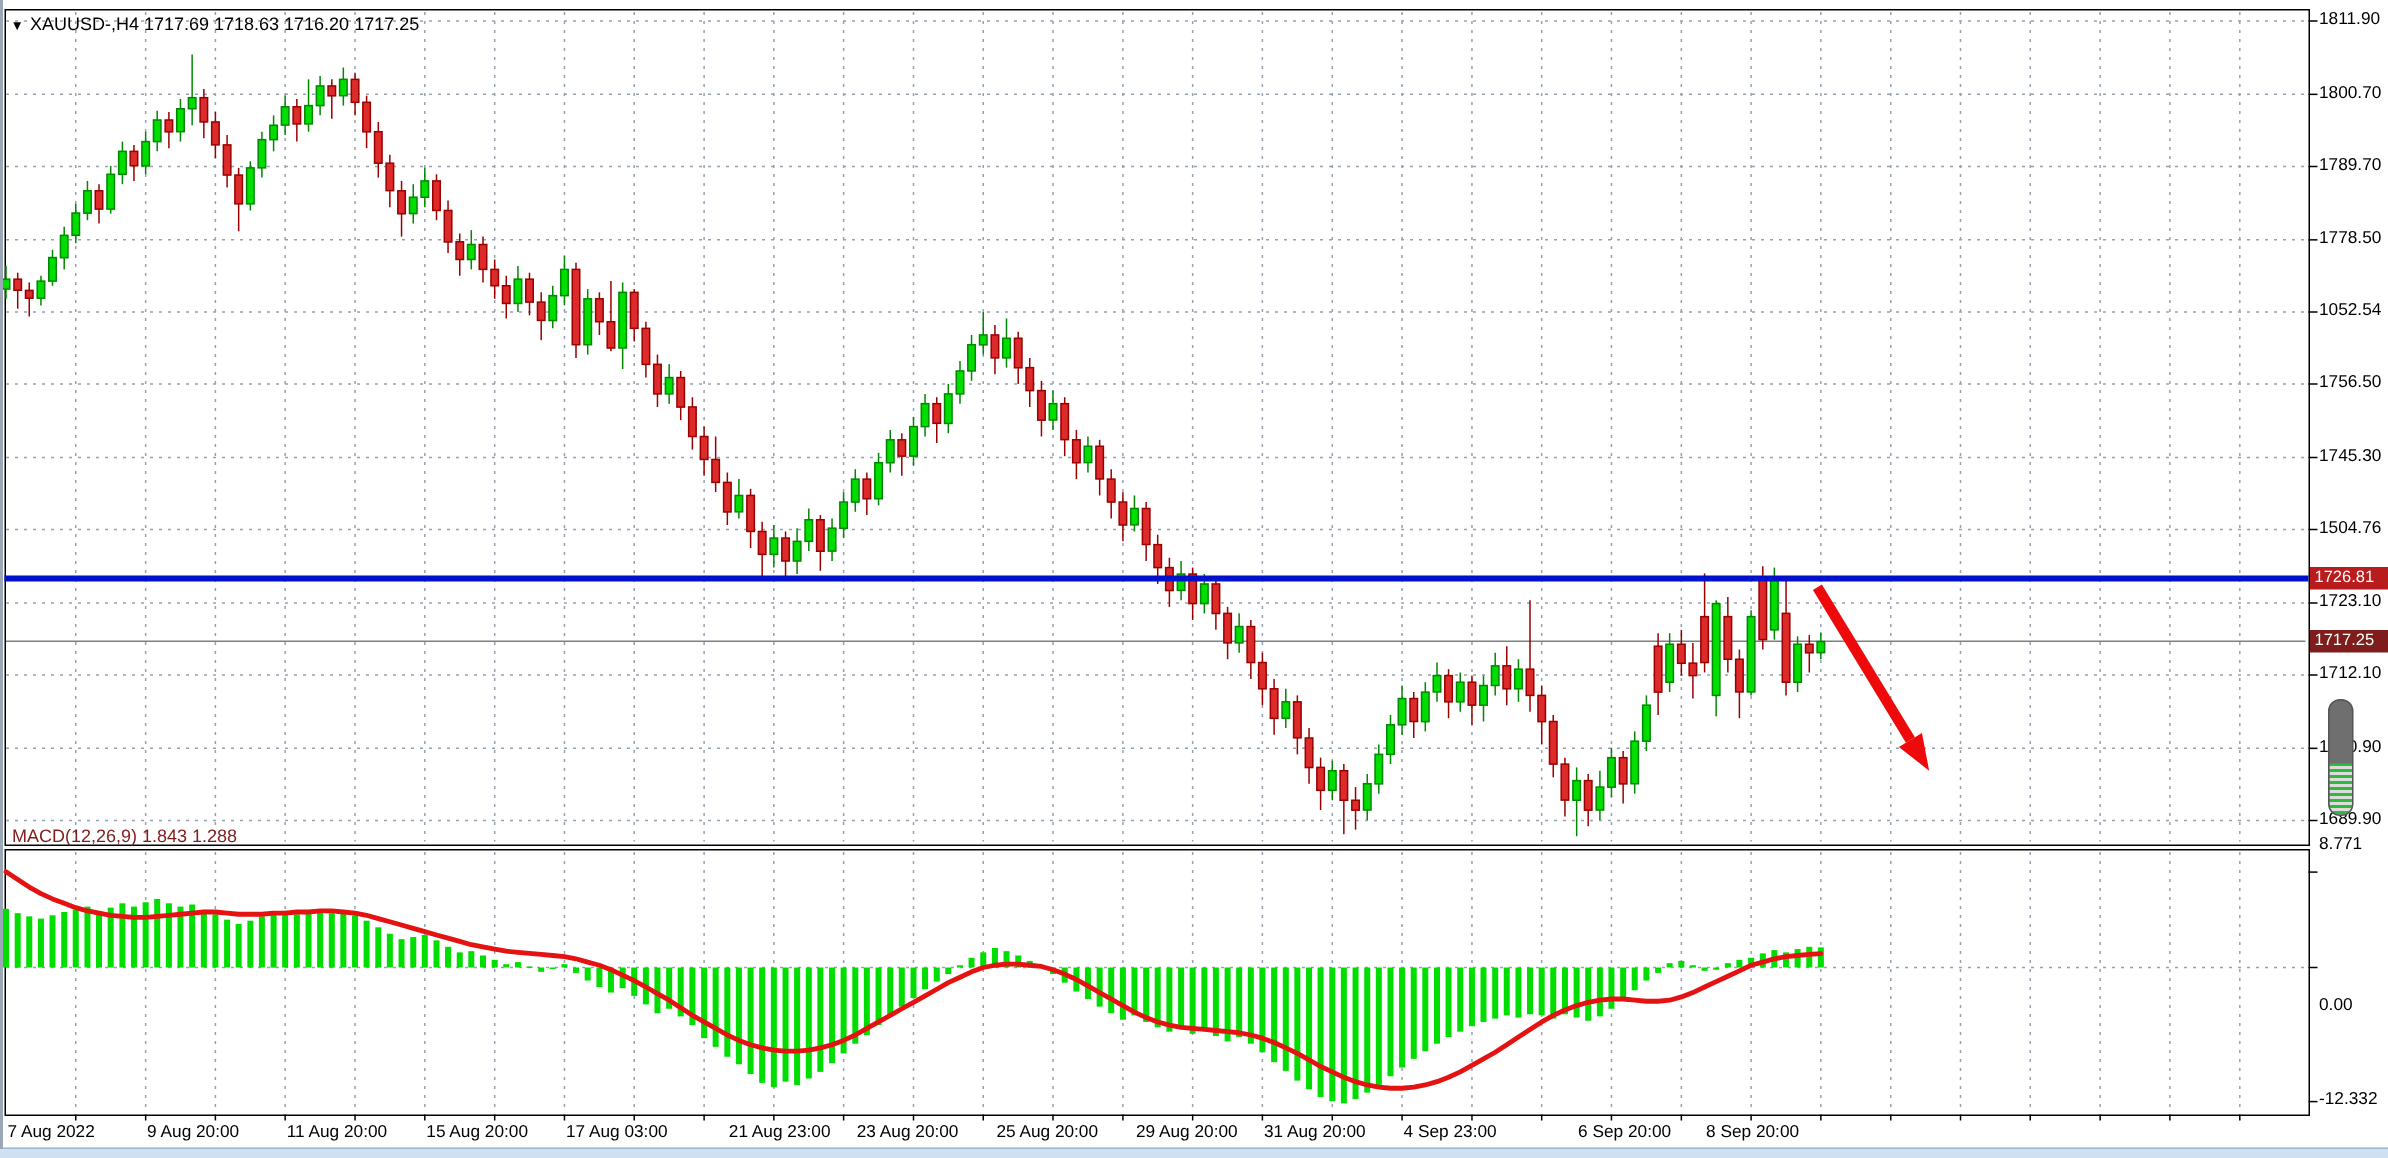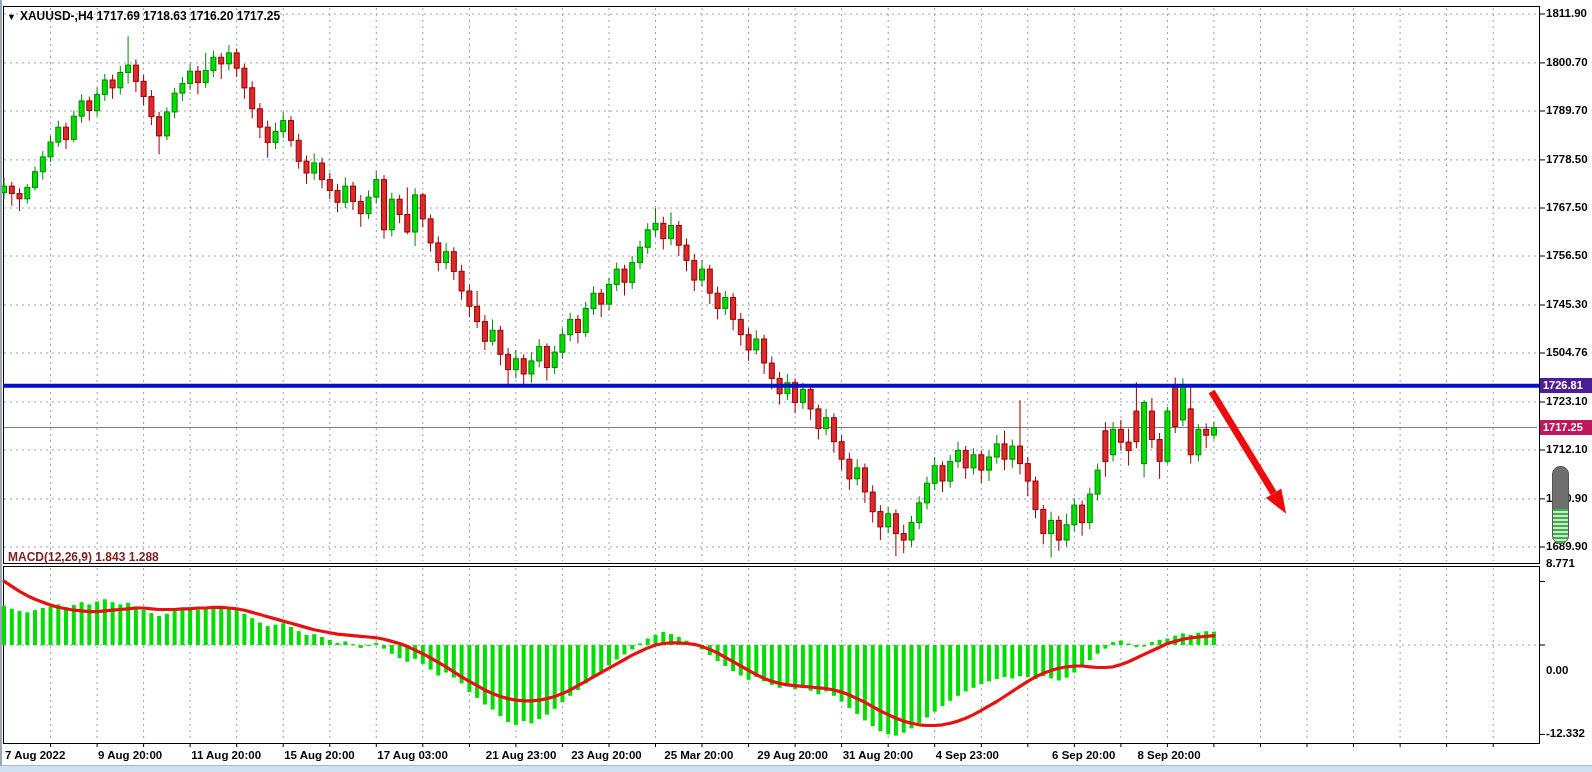--- a/index.html
+++ b/index.html
@@ -1,32 +1,32 @@
 <!DOCTYPE html>
 <html><head>
 <meta charset="utf-8">
 <style>
   html,body{margin:0;padding:0;width:1592px;height:772px;overflow:hidden;background:#ffffff;
     font-family:"Liberation Sans",sans-serif;-webkit-font-smoothing:none;}
-  #stage{position:absolute;inset:0;width:1412px;height:772px;background:#fff;font-weight:bold;}
+  #stage{position:absolute;inset:0;width:1412px;height:772px;background:#fff;}
   .pane{position:absolute;border:1px solid #000;background:transparent;}
   #pane-main{left:3px;top:6px;width:1535px;height:556px;}
   #pane-macd{left:3px;top:566px;width:1535px;height:176px;}
   #left-edge{position:absolute;left:0;top:0;width:2px;height:766px;background:#9aa7b4;}
   #bottom-strip{position:absolute;left:0;top:765px;width:1592px;height:7px;background:#cfe0f2;border-top:1px solid #9db8d2;}
   #chart-svg{position:absolute;left:0;top:0;}
   .hdr{position:absolute;left:7px;top:9px;font-size:12px;color:#000;white-space:nowrap;z-index:5;}
   .hdr .tri{font-size:9px;margin-right:4px;}
   .macd-hdr{position:absolute;left:8px;top:550px;font-size:12px;color:#7f1d1d;z-index:5;}
   .pr-lbl{position:absolute;left:1546px;font-size:11.5px;color:#000;white-space:nowrap;}
   .tm-lbl{position:absolute;top:749px;font-size:11.5px;color:#000;white-space:nowrap;}
   .tag{position:absolute;left:1540px;width:52px;height:15px;font-size:11px;line-height:15px;
        color:#fff;padding-left:3px;box-sizing:border-box;z-index:6;}
-  #tag-hline{background:#4c1d95;}
-  #tag-last{background:#be185d;}
+  #tag-hline{background:#b91c1c;}
+  #tag-last{background:#7f1d1d;}
   #scroll-thumb{position:absolute;left:1552px;top:466px;width:15px;height:76px;border-radius:8px;
       overflow:hidden;border:1px solid #555;z-index:8;background:#6f6f6f;}
   #scroll-thumb .stripes{position:absolute;left:0;bottom:0;width:100%;height:34px;
       background:repeating-linear-gradient(180deg,#2fba3c 0 2px,#dcdcdc 2px 4px);}
 </style>
 </head>
 <body>
 
 <div id="stage">
   <div id="pane-main" class="pane"></div>
@@ -642,38 +642,38 @@
   <div class="macd-hdr">MACD(12,26,9) 1.843 1.288</div>
 
   <div id="tag-hline" class="tag" style="top: 378.246px;">1726.81</div>
   <div id="tag-last" class="tag" style="top: 420.012px;">1717.25</div>
 
   <div id="price-axis">
       <span class="pr-lbl" style="top: 7px;">1811.90</span>
       <span class="pr-lbl" style="top: 55.9311px; text-align: center;">1800.70</span>
       <span class="pr-lbl" style="top: 103.989px;">1789.70</span>
       <span class="pr-lbl" style="top: 152.92px;">1778.50</span>
-      <span class="pr-lbl" style="top: 200.977px;">1767.50</span>
+      <span class="pr-lbl" style="top: 200.977px;">1052.54</span>
       <span class="pr-lbl" style="top: 249.034px;">1756.50</span>
       <span class="pr-lbl" style="top: 297.966px;">1745.30</span>
       <span class="pr-lbl" style="top: 346.023px;">1504.76</span>
       <span class="pr-lbl" style="top: 394.954px;">1723.10</span>
       <span class="pr-lbl" style="top: 443.011px;">1712.10</span>
       <span class="pr-lbl" style="top: 491.943px;">1700.90</span>
       <span class="pr-lbl" style="top: 540px;">1689.90</span>
     </div>
   <div id="time-axis-labels">
       <span class="tm-lbl" style="left: 5px;">7 Aug 2022</span>
       <span class="tm-lbl" style="left: 98.072px;">9 Aug 20:00</span>
       <span class="tm-lbl" style="left: 191.144px;">11 Aug 20:00</span>
       <span class="tm-lbl" style="left: 284.216px;">15 Aug 20:00</span>
       <span class="tm-lbl" style="left: 377.288px;">17 Aug 03:00</span>
       <span class="tm-lbl" style="left: 485.872px;">21 Aug 23:00</span>
       <span class="tm-lbl" style="left: 571.188px;">23 Aug 20:00</span>
-      <span class="tm-lbl" style="left: 664.26px;">25 Mar 20:00</span>
+      <span class="tm-lbl" style="left: 664.26px;">25 Aug 20:00</span>
       <span class="tm-lbl" style="left: 757.332px;">29 Aug 20:00</span>
       <span class="tm-lbl" style="left: 842.648px;">31 Aug 20:00</span>
       <span class="tm-lbl" style="left: 935.72px;">4 Sep 23:00</span>
       <span class="tm-lbl" style="left: 1052.06px;">6 Sep 20:00</span>
       <span class="tm-lbl" style="left: 1137.38px;">8 Sep 20:00</span>
     </div>
   <div id="macd-axis-labels">
       <span class="pr-lbl" style="top: 557px; left: 1546px;">8.771</span>
       <span class="pr-lbl" style="top: 664px; left: 1546px;">0.00</span>
       <span class="pr-lbl" style="top: 727.407px; left: 1546px;">-12.332</span>

